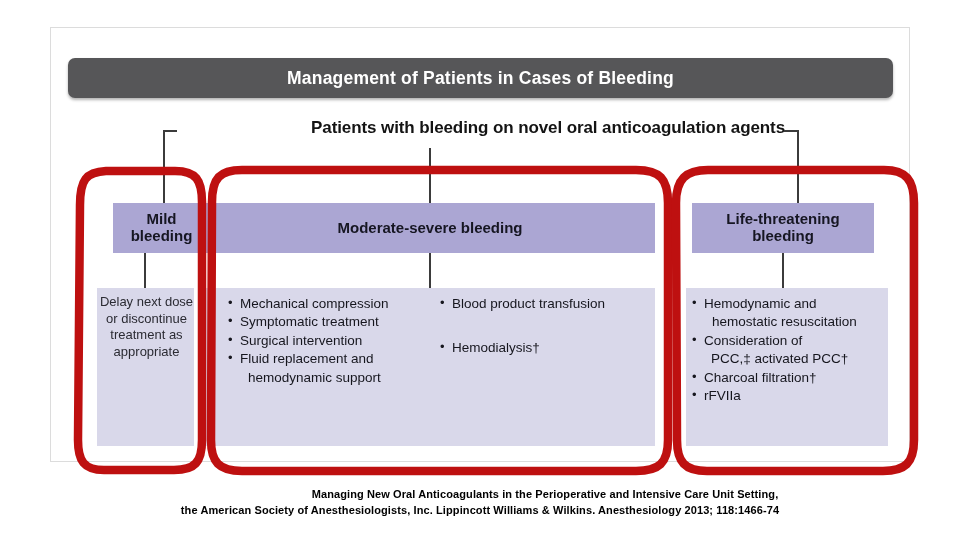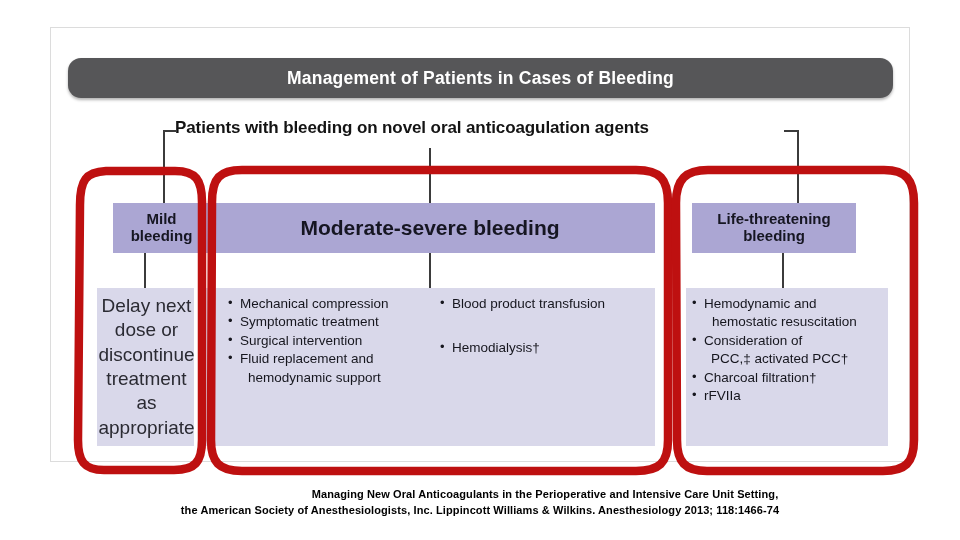--- a/index.html
+++ b/index.html
@@ -12,60 +12,60 @@
 
   
   .slide-frame{
     position:absolute;left:50px;top:27px;width:860px;height:435px;
     background:#ffffff;border:1px solid #dcdcdc;box-sizing:border-box;
   }
 
   
   .title-bar{
     position:absolute;left:68px;top:58px;width:825px;height:40px;
-    background:#565658;border-radius:13px;
+    background:#565658;border-radius:7px;
     box-shadow:0 2px 3px rgba(0,0,0,.30);
     display:flex;align-items:center;justify-content:center;
   }
   .title-bar .title-text{
     color:#ffffff;font-size:17.5px;font-weight:bold;letter-spacing:.2px;
     white-space:nowrap;
   }
 
   
   .subtitle{
     position:absolute;left:175px;top:118px;width:610px;
-    text-align:left;font-size:17px;font-weight:bold;color:#141414;
+    text-align:right;font-size:17px;font-weight:bold;color:#141414;
     white-space:nowrap;letter-spacing:-.1px;
   }
   .brk{position:absolute;background:#3b3b3b;}
   .brk-h{height:1.5px;}
   .brk-v{width:1.5px;}
 
   
   .hdr{
     position:absolute;top:203px;height:50px;background:#ABA6D3;
     display:flex;align-items:center;justify-content:center;text-align:center;
     color:#161622;font-weight:bold;line-height:1.12;
   }
   .hdr-mild{left:97px;width:97px;font-size:15px;margin-left:16px;}
-  .hdr-mod{left:205px;width:450px;font-size:21px;}
-  .hdr-life{left:692px;width:164px;font-size:15px;}
+  .hdr-mod{left:205px;width:450px;font-size:15px;}
+  .hdr-life{left:692px;width:182px;font-size:15px;}
 
   
   .body-panel{
     position:absolute;top:288px;height:158px;background:#D9D8EA;
   }
   .bp-mild{left:97px;width:97px;}
   .bp-mod{left:205px;width:450px;}
   .bp-life{left:686px;width:202px;}
 
   .mild-text{
     position:absolute;left:97px;top:294px;width:99px;
-    text-align:center;font-size:19px;line-height:1.28;color:#2b2b33;
+    text-align:center;font-size:13px;line-height:1.28;color:#2b2b33;
     font-weight:500;
   }
 
   ul.blist{list-style:none;margin:0;padding:0;}
   ul.blist li{
     position:relative;padding-left:12px;margin-bottom:2px;
     font-size:13.5px;line-height:1.22;color:#16161e;font-weight:500;
   }
   ul.blist li::before{
     content:"\2022";position:absolute;left:0;top:-1px;font-size:13px;

